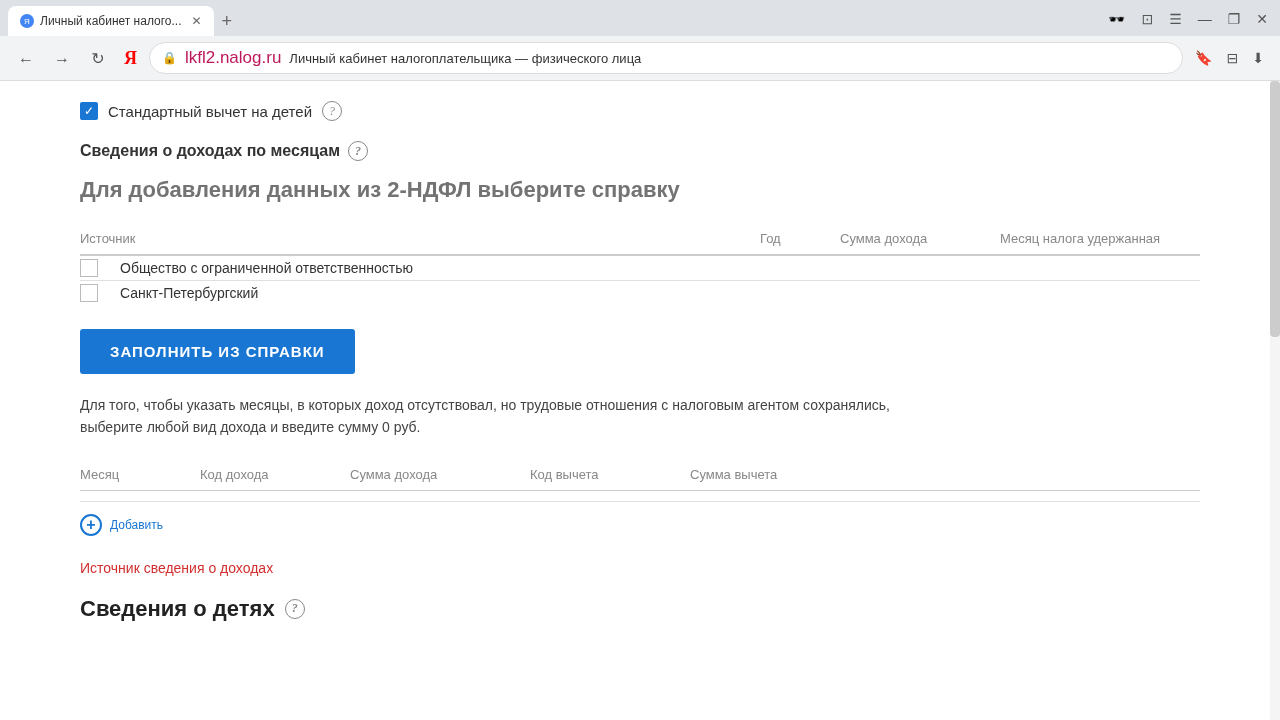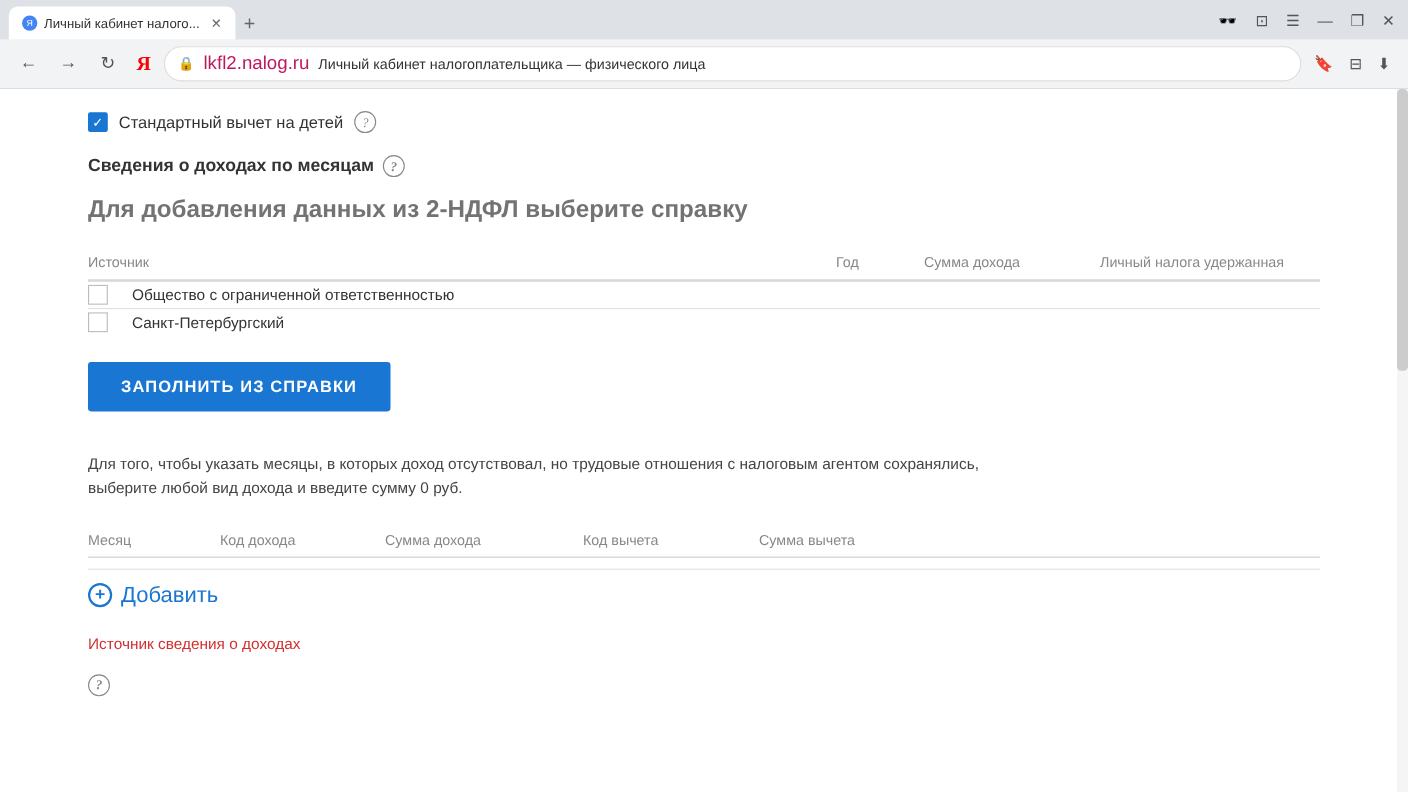--- a/index.html
+++ b/index.html
@@ -290,21 +290,21 @@
     .fill-btn {
       background: #1976d2;
       color: #fff;
       border: none;
       padding: 14px 30px;
       font-size: 15px;
       font-weight: bold;
       letter-spacing: 1px;
       cursor: pointer;
       border-radius: 3px;
-      margin-bottom: 36px;
+      margin-bottom: 20px;
       text-transform: uppercase;
     }
 
     
     .info-text {
       font-size: 14px;
       color: #444;
       line-height: 1.6;
       margin-bottom: 20px;
     }
@@ -336,21 +336,21 @@
       display: flex;
       align-items: center;
       justify-content: center;
       color: #1976d2;
       font-size: 16px;
       font-weight: bold;
       line-height: 1;
     }
     .add-label {
       color: #1976d2;
-      font-size: 20px;
+      font-size: 12px;
     }
 
     
     .error-text {
       color: #d32f2f;
       font-size: 14px;
       margin-bottom: 20px;
     }
 
     
@@ -440,21 +440,21 @@
     </div>
 
     
     <div class="big-heading">Для добавления данных из 2-НДФЛ выберите справку</div>
 
     
     <div class="table-header">
       <span>Источник</span>
       <span>Год</span>
       <span>Сумма дохода</span>
-      <span>Личный налога удержанная</span>
+      <span>Месяц налога удержанная</span>
     </div>
 
     
     <div class="table-container">
       <div class="table-row">
         <div class="row-checkbox"></div>
         <span class="row-text">Общество с ограниченной ответственностью</span>
       </div>
       <div class="table-row">
         <div class="row-checkbox"></div>
@@ -484,20 +484,21 @@
     <div class="add-row" style="margin-top: 12px;">
       <div class="add-circle">+</div>
       <span class="add-label">Добавить</span>
     </div>
 
     
     <div class="error-text">Источник сведения о доходах</div>
 
     
     <div class="children-header">
+      <span>Сведения о детях</span>
       <span class="help-icon">?</span>
     </div>
 
   </div>
 
   <div class="scrollbar">
     <div class="scrollbar-thumb"></div>
   </div>
 </div>
 

